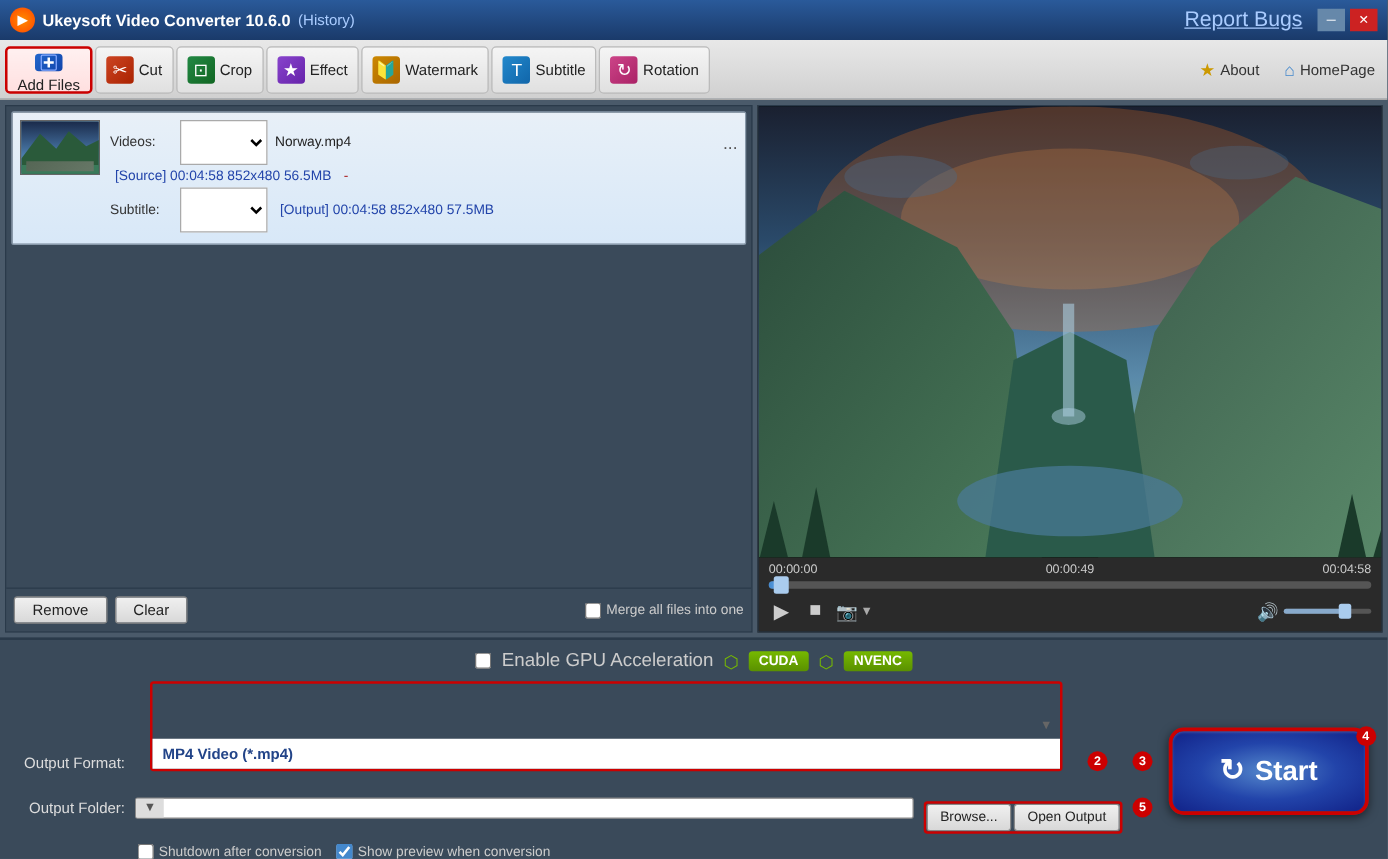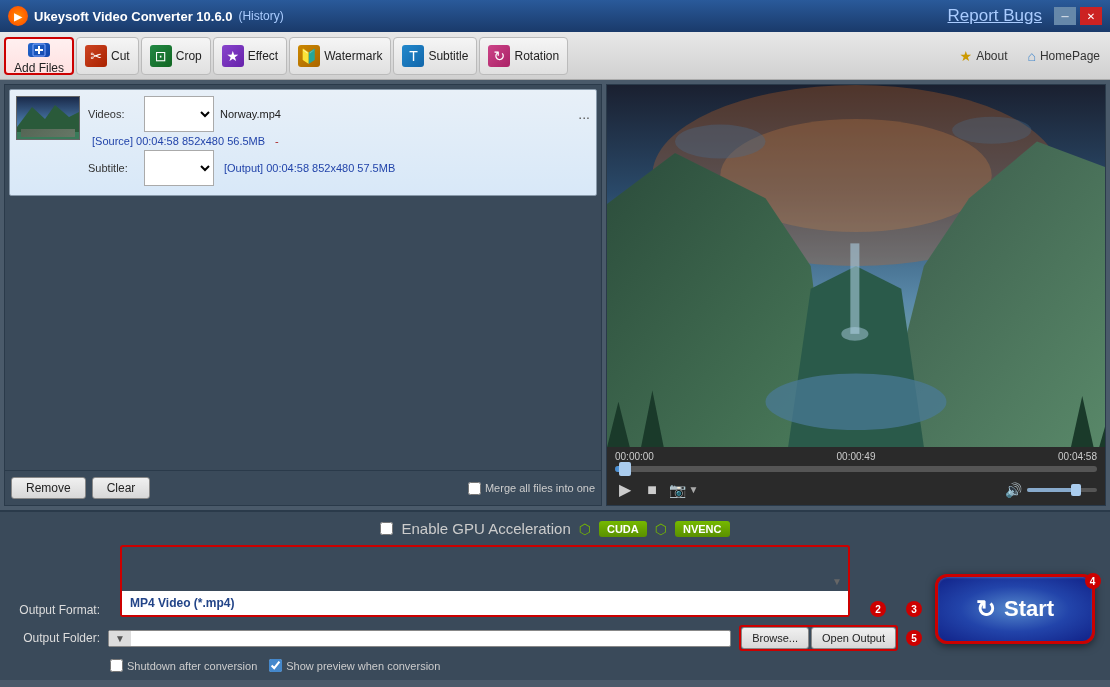--- a/index.html
+++ b/index.html
@@ -309,20 +309,21 @@
       cursor: pointer;
       font-size: 11px;
       color: #222;
     }
     .browse-open-wrapper {
       border: 2px solid #cc0000;
       display: flex;
       gap: 2px;
       border-radius: 3px;
       overflow: hidden;
+      margin-top: 16px;
     }
 
     .options-row {
       display: flex;
       align-items: center;
       gap: 12px;
       margin-left: 100px;
     }
     .opt-item { display: flex; align-items: center; gap: 4px; color: #ccc; font-size: 11px; }
     .opt-checkbox { width: 13px; height: 13px; }

